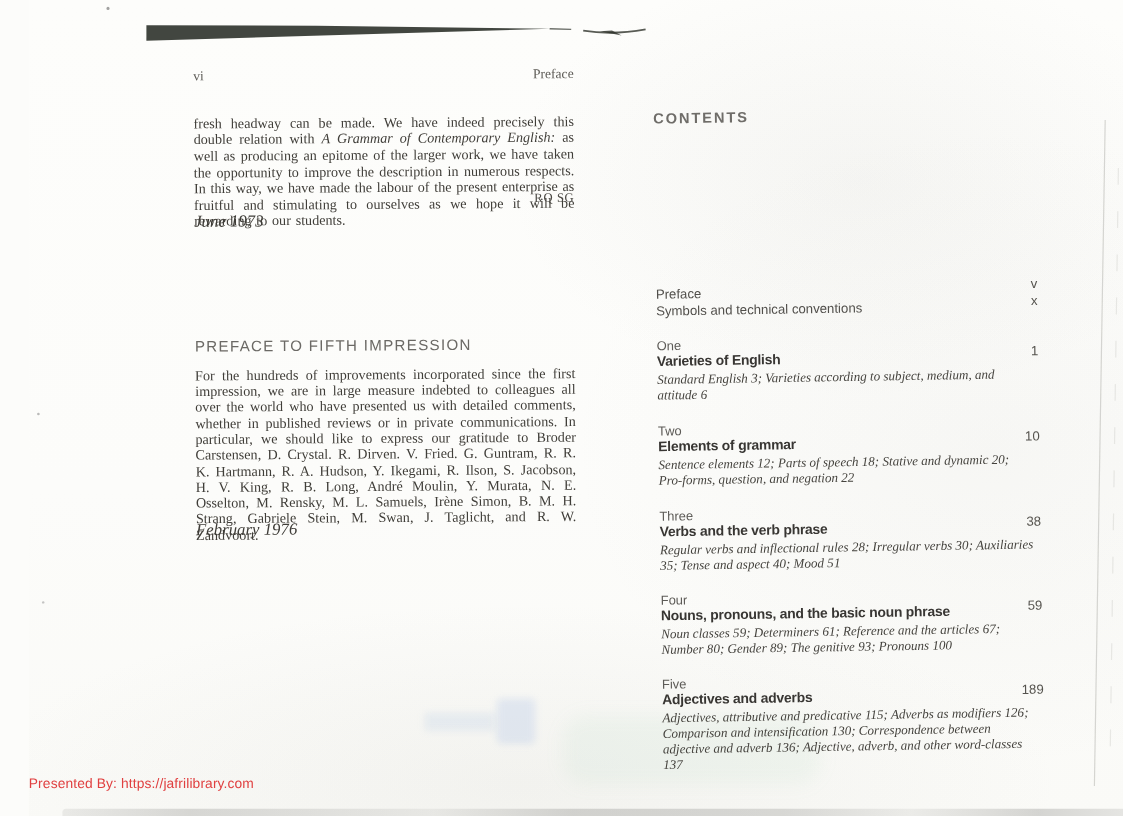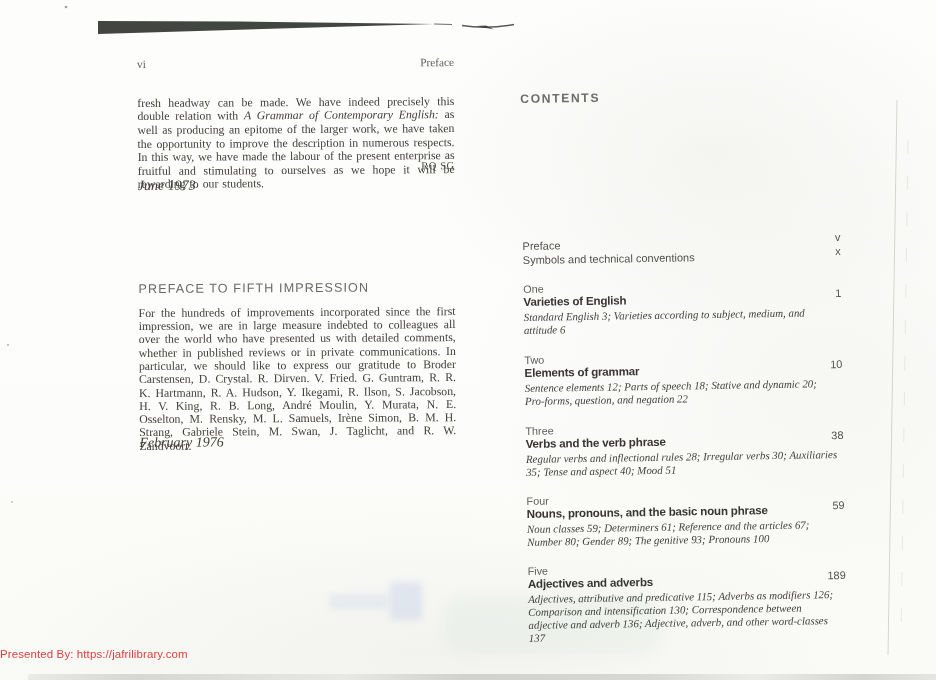--- a/index.html
+++ b/index.html
@@ -8,20 +8,21 @@
     background:#fcfcfa;
     font-family:"Liberation Serif", serif;
   }
   .scan{
     position:absolute;inset:0;
     background:
       radial-gradient(ellipse 420px 260px at 76% 22%, rgba(175,175,168,0.10), rgba(0,0,0,0) 70%),
       radial-gradient(ellipse 500px 380px at 88% 55%, rgba(180,180,172,0.08), rgba(0,0,0,0) 70%),
       radial-gradient(ellipse 600px 200px at 45% 96%, rgba(170,170,160,0.10), rgba(0,0,0,0) 75%),
       linear-gradient(180deg,#fdfdfb 0%,#fcfcfa 60%,#fafaf7 100%);
+    margin-left: 24px;
   }
   .serif{font-family:"Liberation Serif", serif;}
 
   
   .left-page{
     position:absolute;left:137px;top:58px;width:317px;height:420px;
     transform:rotate(-0.35deg);transform-origin:0 0;
   }
   .running-head{
     position:absolute;top:0;left:0;width:100%;

